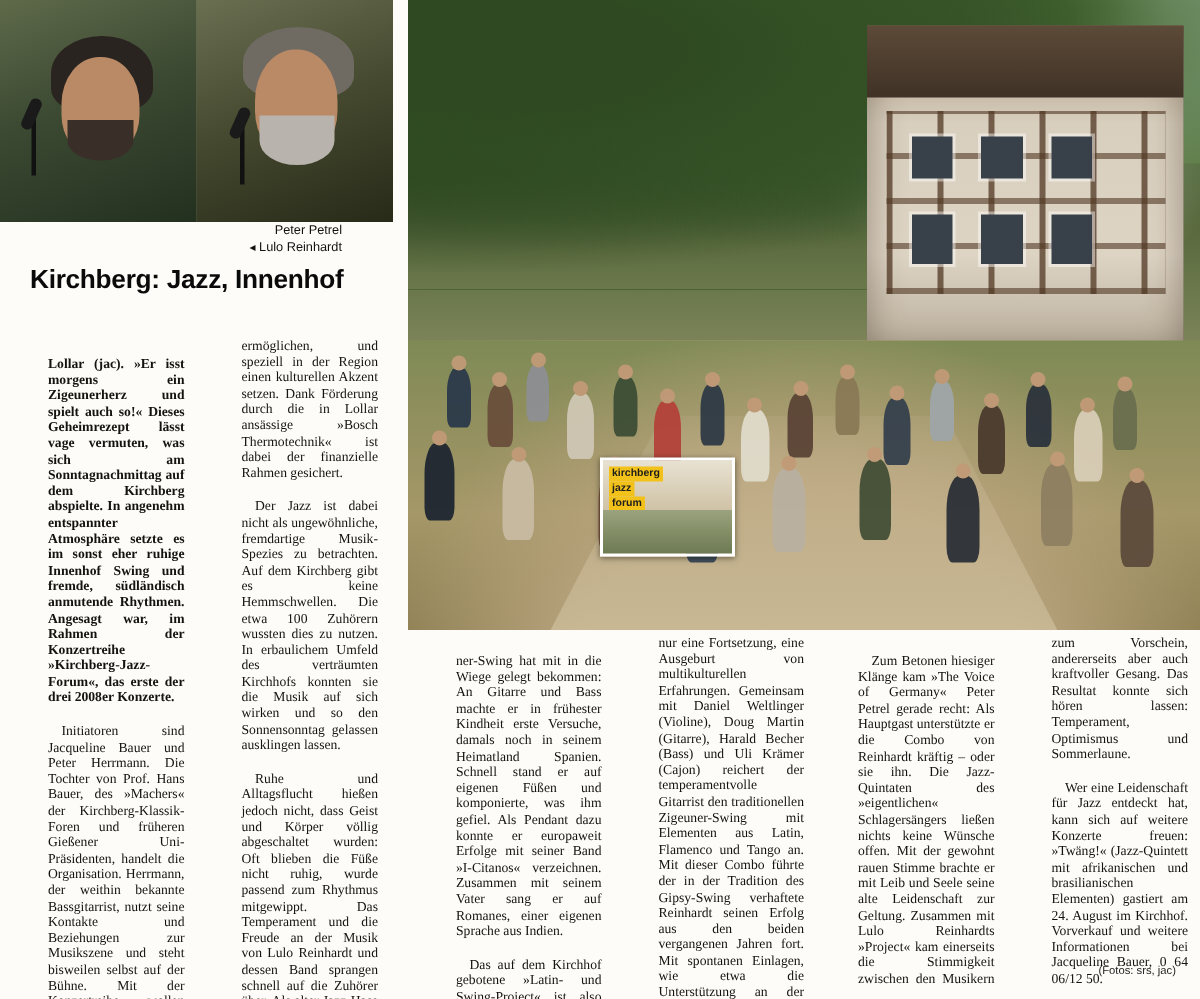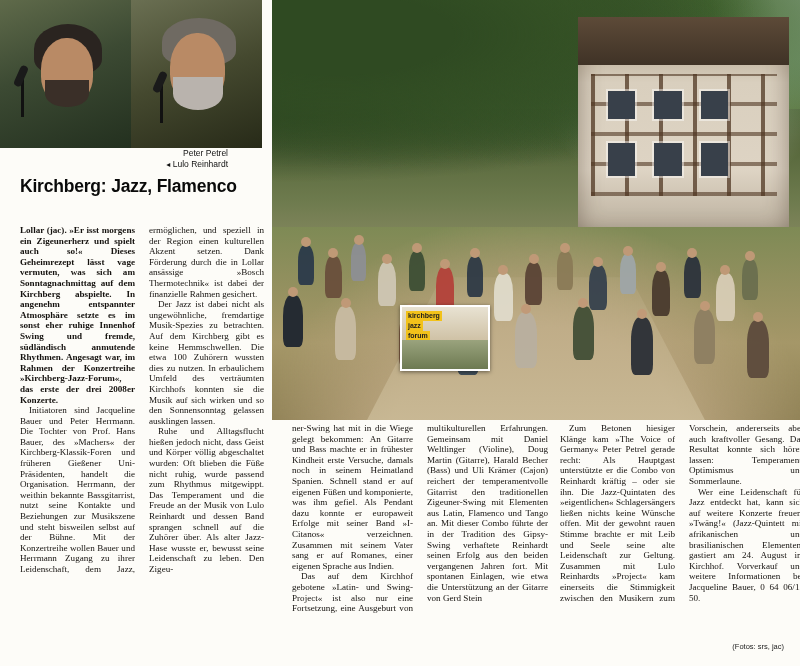--- a/index.html
+++ b/index.html
@@ -107,21 +107,21 @@
   }
 
   
   .cols{position:absolute;left:20px;top:225px;width:764px;}
   .col{
     position:absolute;top:0;width:158px;
     font-size:9.1px;line-height:10.6px;
     text-align:justify;text-justify:inter-word;
     hyphens:auto;color:#15120f;
   }
-  .col p{margin:0;text-indent:9px;}
+  .col p{margin:12px;text-indent:9px;}
   .col p.first{text-indent:0;}
   .col1{left:0;width:244px;top:0;}
   .col2{left:272px;top:198px;width:124px;}
   .col3{left:406px;top:198px;width:124px;}
   .lead{font-weight:bold;}
   .photocredit{
     position:absolute;right:16px;top:642px;
     font-family:Liberation Sans, sans-serif;font-size:7.5px;color:#222;
   }
 </style>
@@ -206,21 +206,21 @@
 
   <div class="cap-names">
     <div>Peter Petrel</div>
     <div class="l2">
       <span class="tri">◂</span>
       <span>Lulo Reinhardt</span>
     </div>
   </div>
 
   <div class="headline">
-    <div>Kirchberg: Jazz, Flamenco</div>
+    <div>Kirchberg: Jazz, Innenhof</div>
   </div>
 
   <div class="cols">
 
     <div class="col col1" style="column-count: 2; column-gap: 14px;">
       <p class="first"><span class="lead">Lollar (jac). »Er isst morgens ein Zigeunerherz und spielt auch so!« Dieses Geheimrezept lässt vage vermuten, was sich am Sonntagnachmittag auf dem Kirchberg abspielte. In angenehm entspannter Atmosphäre setzte es im sonst eher ruhige Innenhof Swing und fremde, südländisch anmutende Rhythmen. Angesagt war, im Rahmen der Konzertreihe »Kirchberg-Jazz-Forum«, das erste der drei 2008er Konzerte.</span></p>
       <p>Initiatoren sind Jacqueline Bauer und Peter Herrmann. Die Tochter von Prof. Hans Bauer, des »Machers« der Kirchberg-Klassik-Foren und früheren Gießener Uni-Präsidenten, handelt die Organisation. Herrmann, der weithin bekannte Bassgitarrist, nutzt seine Kontakte und Beziehungen zur Musikszene und steht bisweilen selbst auf der Bühne. Mit der Konzertreihe wollen Bauer und Herrmann Zugang zu ihrer Leidenschaft, dem Jazz, ermöglichen, und speziell in der Region einen kulturellen Akzent setzen. Dank Förderung durch die in Lollar ansässige »Bosch Thermotechnik« ist dabei der finanzielle Rahmen gesichert.</p>
       <p>Der Jazz ist dabei nicht als ungewöhnliche, fremdartige Musik-Spezies zu betrachten. Auf dem Kirchberg gibt es keine Hemmschwellen. Die etwa 100 Zuhörern wussten dies zu nutzen. In erbaulichem Umfeld des verträumten Kirchhofs konnten sie die Musik auf sich wirken und so den Sonnensonntag gelassen ausklingen lassen.</p>
       <p>Ruhe und Alltagsflucht hießen jedoch nicht, dass Geist und Körper völlig abgeschaltet wurden: Oft blieben die Füße nicht ruhig, wurde passend zum Rhythmus mitgewippt. Das Temperament und die Freude an der Musik von Lulo Reinhardt und dessen Band sprangen schnell auf die Zuhörer über. Als alter Jazz-Hase wusste er, bewusst seine Leidenschaft zu leben. Den Zigeu-</p>
     </div>

